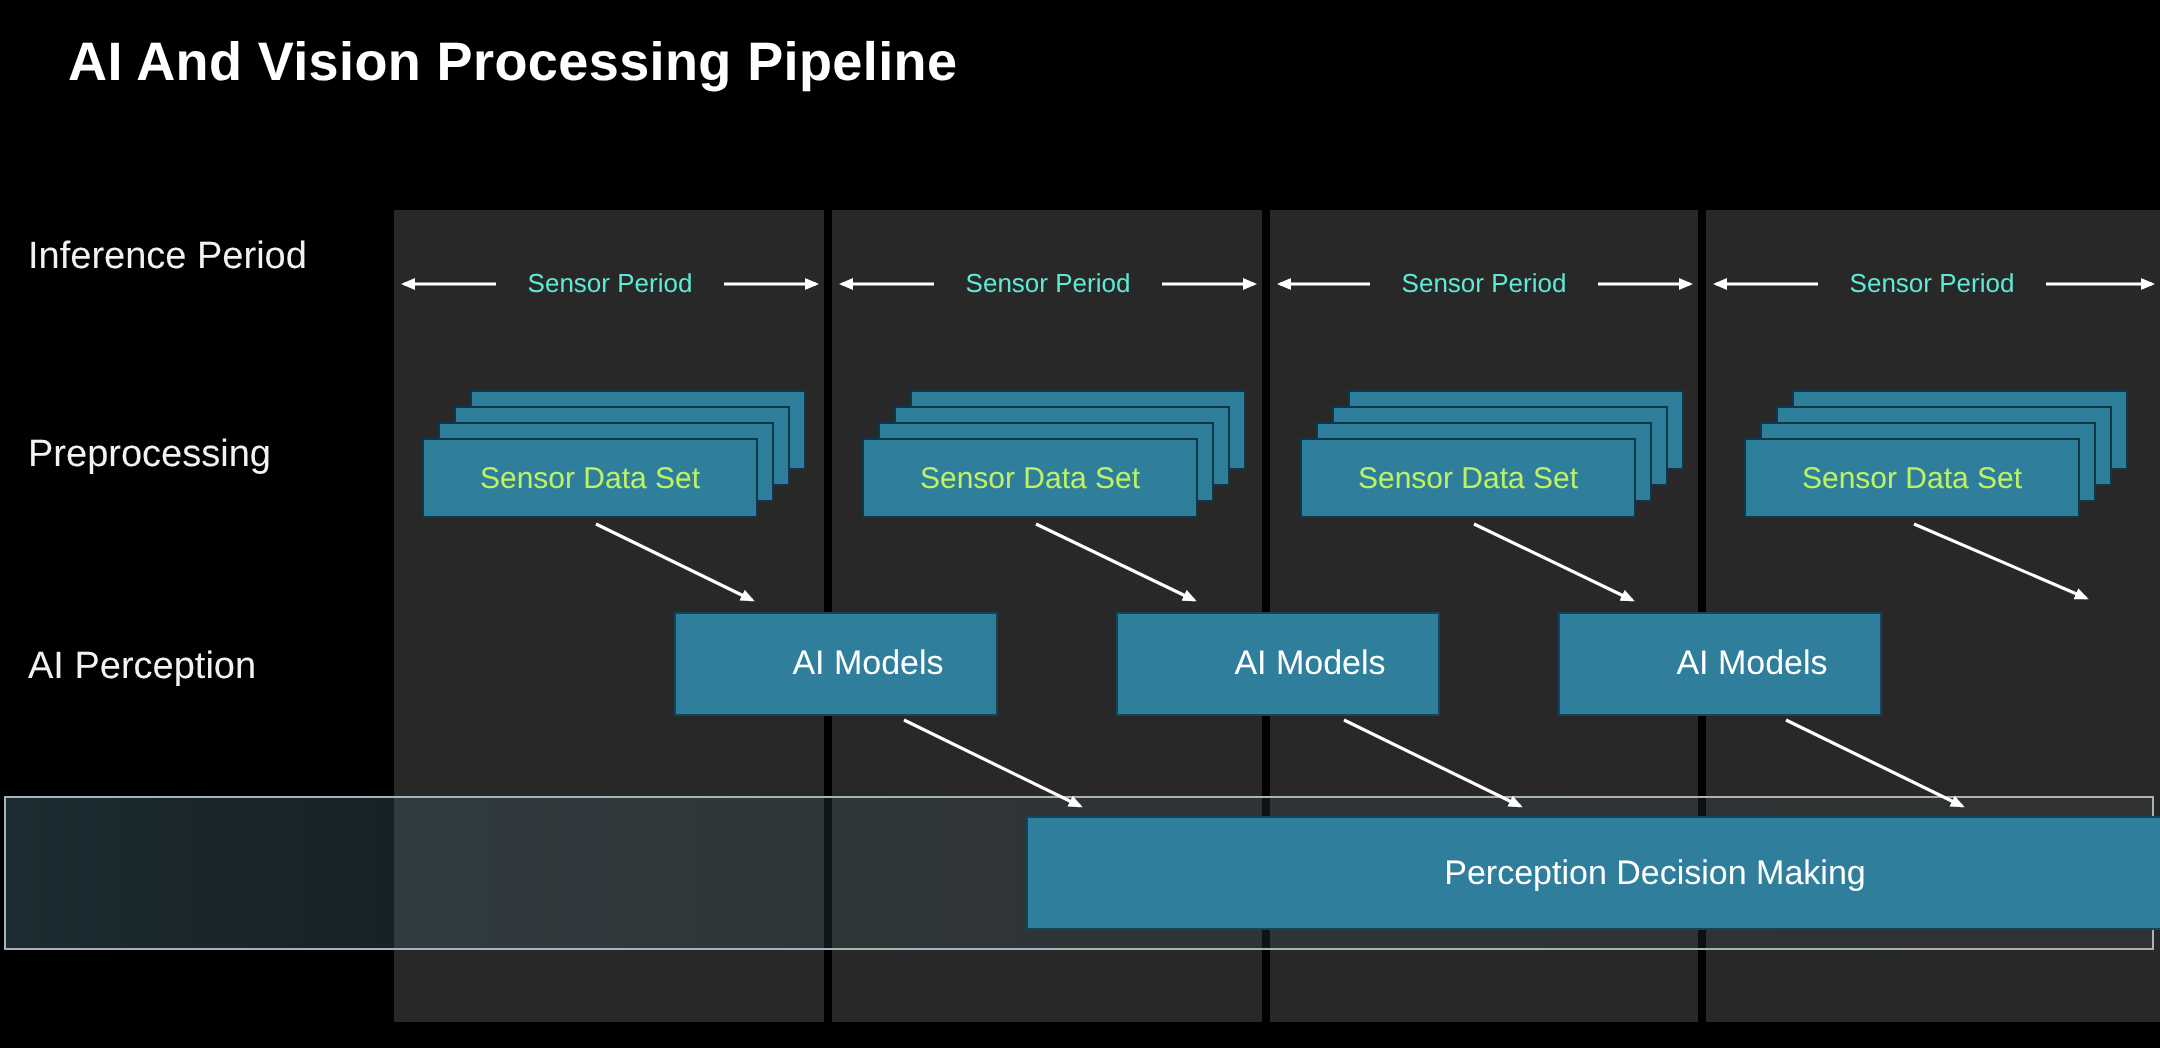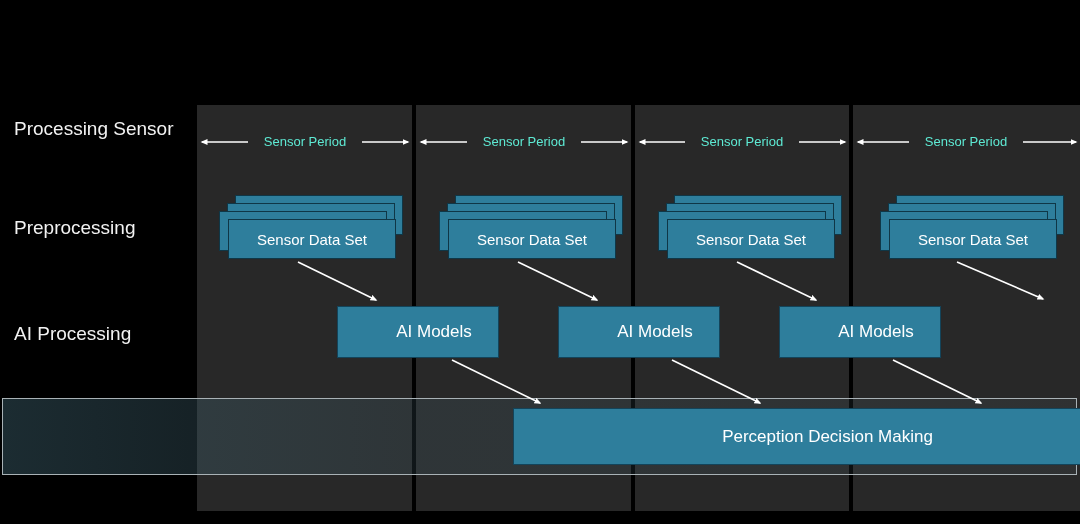--- a/index.html
+++ b/index.html
@@ -40,52 +40,53 @@
   .s1{left:211px}.s2{left:431px}.s3{left:650px}.s4{left:872px}
   .card{
     position:absolute;width:168px;height:40px;background:#2e7e9c;
     border:1px solid #0f3747;box-sizing:border-box;
   }
   .c3{left:24px;top:0}
   .c2{left:16px;top:8px}
   .c1{left:8px;top:16px}
   .front{
     left:0;top:24px;display:flex;align-items:center;justify-content:center;
-    font-size:15px;color:#ffffff;margin-left:17px;
+    font-size:15px;color:#bef264;
   }
 
   .ai-box{
     position:absolute;top:306px;width:162px;height:52px;background:#2e7e9c;
     border:1px solid #13445a;box-sizing:border-box;
     display:flex;align-items:center;justify-content:center;font-size:17px;color:#fff;padding-left:32px;
   }
   .ai1{left:337px}.ai2{left:558px}.ai3{left:779px}
 
   .perception-box{
     position:absolute;left:513px;top:408px;width:629px;height:57px;background:#2e7e9c;
     border:1px solid #13445a;box-sizing:border-box;
     display:flex;align-items:center;justify-content:center;font-size:17px;color:#fff;
   }
 </style>
 </head>
 <body>
 
 <div class="canvas">
 
+  <div class="title">AI And Vision Processing Pipeline</div>
 
   <div class="panel p1"></div>
   <div class="panel p2"></div>
   <div class="panel p3"></div>
   <div class="panel p4"></div>
 
   <div class="post-band"></div>
 
-  <div class="row-label rl-period">Processing Sensor</div>
+  <div class="row-label rl-period">Inference Period</div>
   <div class="row-label rl-pre">Preprocessing</div>
-  <div class="row-label rl-ai">AI Processing</div>
+  <div class="row-label rl-ai">AI Perception</div>
 
   <svg class="arrows" width="1080" height="524" viewBox="0 0 1080 524">
     <defs>
       <marker id="ah" markerWidth="8" markerHeight="8" refX="5.5" refY="3" orient="auto-start-reverse" markerUnits="userSpaceOnUse">
         <path d="M0,0 L7,3 L0,6 Z" fill="#ffffff"></path>
       </marker>
     </defs>
 
     <g stroke="#ffffff" stroke-width="1.6">
       <line x1="202" y1="142" x2="248" y2="142" marker-start="url(#ah)"></line>

